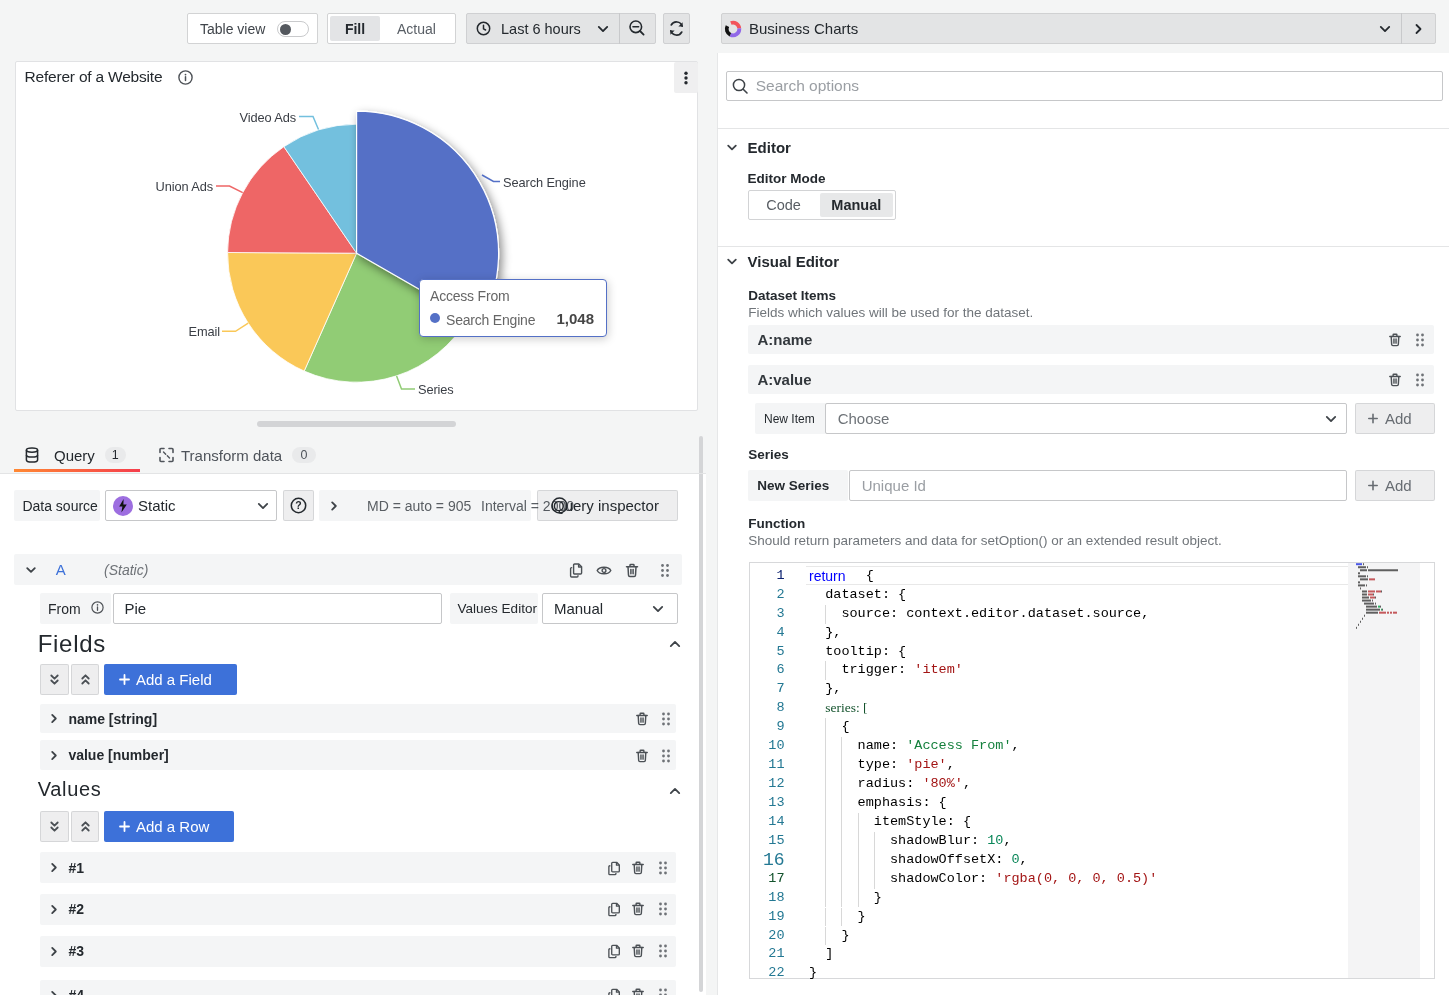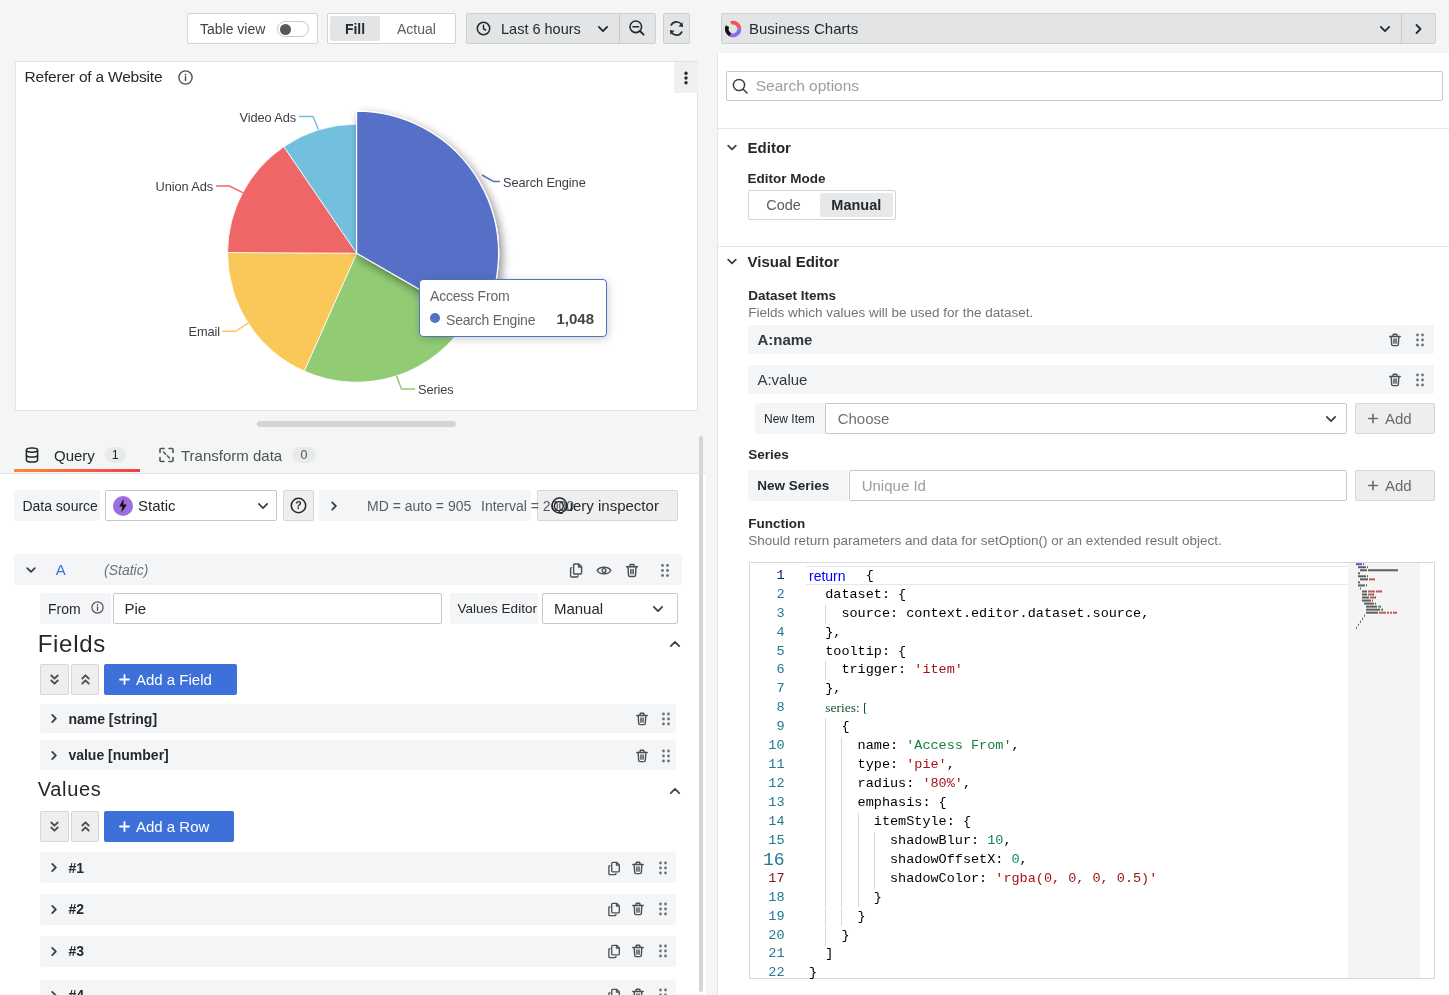--- a/index.html
+++ b/index.html
@@ -430,21 +430,21 @@
   </svg>
 <svg class="ic" style="left:1412px;top:331.5px" width="16" height="16" viewBox="0 0 16 16">
     <circle cx="5.5" cy="3" r="1.4" fill="#6e7277"></circle>
     <circle cx="5.5" cy="8" r="1.4" fill="#6e7277"></circle>
     <circle cx="5.5" cy="13" r="1.4" fill="#6e7277"></circle>
     <circle cx="10.5" cy="3" r="1.4" fill="#6e7277"></circle>
     <circle cx="10.5" cy="8" r="1.4" fill="#6e7277"></circle>
     <circle cx="10.5" cy="13" r="1.4" fill="#6e7277"></circle>
   </svg>
 <div class="row abs" style="left:748.2px;top:365px;width:686px;height:29px"></div>
-<div class="abs" style="left:757.4px;top:365px;height:29px;display:flex;align-items:center;font-size:15px;font-weight:400;color:#33383d">A:value</div>
+<div class="abs" style="left:757.4px;top:365px;height:29px;display:flex;align-items:center;font-size:15px;font-weight:700;color:#33383d">A:value</div>
 <svg class="ic" style="left:1387px;top:371.5px" width="16" height="16" viewBox="0 0 16 16">
     <g transform="translate(1.3500000000000005,0.875) scale(0.95)" fill="none" stroke="#4b5055" stroke-width="1.5" stroke-linecap="round">
       <path d="M1.5 3.8 H12.5"></path>
       <path d="M5 3.5 V2.2 a0.7 0.7 0 0 1 0.7-0.7 h2.6 a0.7 0.7 0 0 1 0.7 0.7 V3.5"></path>
       <path d="M3 3.8 L3.5 12.2 a1.3 1.3 0 0 0 1.3 1.2 h4.4 a1.3 1.3 0 0 0 1.3-1.2 L11 3.8"></path>
       <path d="M5.9 6.4 V10.8"></path>
       <path d="M8.1 6.4 V10.8"></path>
     </g>
   </svg>
 <svg class="ic" style="left:1412px;top:371.5px" width="16" height="16" viewBox="0 0 16 16">
@@ -546,21 +546,21 @@
 <div class="abs" style="left:754.5px;top:812.9px;width:30px;height:18.93px;font-family:Liberation Mono,monospace;font-size:13.5px;white-space:pre;color:#237893;text-align:right;line-height:18.93px">14</div>
 <span class="abs" style="left:873.8px;top:812.9px;font-family:Liberation Mono,monospace;font-size:13.5px;white-space:pre;color:#000000;line-height:18.93px">itemStyle:&nbsp;{</span>
 <div class="abs" style="left:754.5px;top:831.8px;width:30px;height:18.93px;font-family:Liberation Mono,monospace;font-size:13.5px;white-space:pre;color:#237893;text-align:right;line-height:18.93px">15</div>
 <span class="abs" style="left:890.0px;top:831.8px;font-family:Liberation Mono,monospace;font-size:13.5px;white-space:pre;color:#000000;line-height:18.93px">shadowBlur:&nbsp;</span>
 <span class="abs" style="left:987.2px;top:831.8px;font-family:Liberation Mono,monospace;font-size:13.5px;white-space:pre;color:#098658;line-height:18.93px">10</span>
 <span class="abs" style="left:1003.4px;top:831.8px;font-family:Liberation Mono,monospace;font-size:13.5px;white-space:pre;color:#000000;line-height:18.93px">,</span>
 <div class="abs" style="left:754.5px;top:850.8px;width:30px;height:18.93px;font-family:Liberation Mono,monospace;font-size:18px;white-space:pre;color:#237893;text-align:right;line-height:18.93px">16</div>
 <span class="abs" style="left:890.0px;top:850.8px;font-family:Liberation Mono,monospace;font-size:13.5px;white-space:pre;color:#000000;line-height:18.93px">shadowOffsetX:&nbsp;</span>
 <span class="abs" style="left:1011.5px;top:850.8px;font-family:Liberation Mono,monospace;font-size:13.5px;white-space:pre;color:#098658;line-height:18.93px">0</span>
 <span class="abs" style="left:1019.6px;top:850.8px;font-family:Liberation Mono,monospace;font-size:13.5px;white-space:pre;color:#000000;line-height:18.93px">,</span>
-<div class="abs" style="left:754.5px;top:869.7px;width:30px;height:18.93px;font-family:Liberation Mono,monospace;font-size:13.5px;white-space:pre;color:#7f1d1d;text-align:right;line-height:18.93px">17</div>
+<div class="abs" style="left:754.5px;top:869.7px;width:30px;height:18.93px;font-family:Liberation Mono,monospace;font-size:13.5px;white-space:pre;color:#14532d;text-align:right;line-height:18.93px">17</div>
 <span class="abs" style="left:890.0px;top:869.7px;font-family:Liberation Mono,monospace;font-size:13.5px;white-space:pre;color:#000000;line-height:18.93px">shadowColor:&nbsp;</span>
 <span class="abs" style="left:995.3px;top:869.7px;font-family:Liberation Mono,monospace;font-size:13.5px;white-space:pre;color:#a31515;line-height:18.93px">'rgba(0,&nbsp;0,&nbsp;0,&nbsp;0.5)'</span>
 <div class="abs" style="left:754.5px;top:888.6px;width:30px;height:18.93px;font-family:Liberation Mono,monospace;font-size:13.5px;white-space:pre;color:#237893;text-align:right;line-height:18.93px">18</div>
 <span class="abs" style="left:873.8px;top:888.6px;font-family:Liberation Mono,monospace;font-size:13.5px;white-space:pre;color:#000000;line-height:18.93px">}</span>
 <div class="abs" style="left:754.5px;top:907.5px;width:30px;height:18.93px;font-family:Liberation Mono,monospace;font-size:13.5px;white-space:pre;color:#237893;text-align:right;line-height:18.93px">19</div>
 <span class="abs" style="left:857.6px;top:907.5px;font-family:Liberation Mono,monospace;font-size:13.5px;white-space:pre;color:#000000;line-height:18.93px">}</span>
 <div class="abs" style="left:754.5px;top:926.5px;width:30px;height:18.93px;font-family:Liberation Mono,monospace;font-size:13.5px;white-space:pre;color:#237893;text-align:right;line-height:18.93px">20</div>
 <span class="abs" style="left:841.4px;top:926.5px;font-family:Liberation Mono,monospace;font-size:13.5px;white-space:pre;color:#000000;line-height:18.93px">}</span>
 <div class="abs" style="left:754.5px;top:945.4px;width:30px;height:18.93px;font-family:Liberation Mono,monospace;font-size:13.5px;white-space:pre;color:#237893;text-align:right;line-height:18.93px">21</div>
 <span class="abs" style="left:825.2px;top:945.4px;font-family:Liberation Mono,monospace;font-size:13.5px;white-space:pre;color:#000000;line-height:18.93px">]</span>

